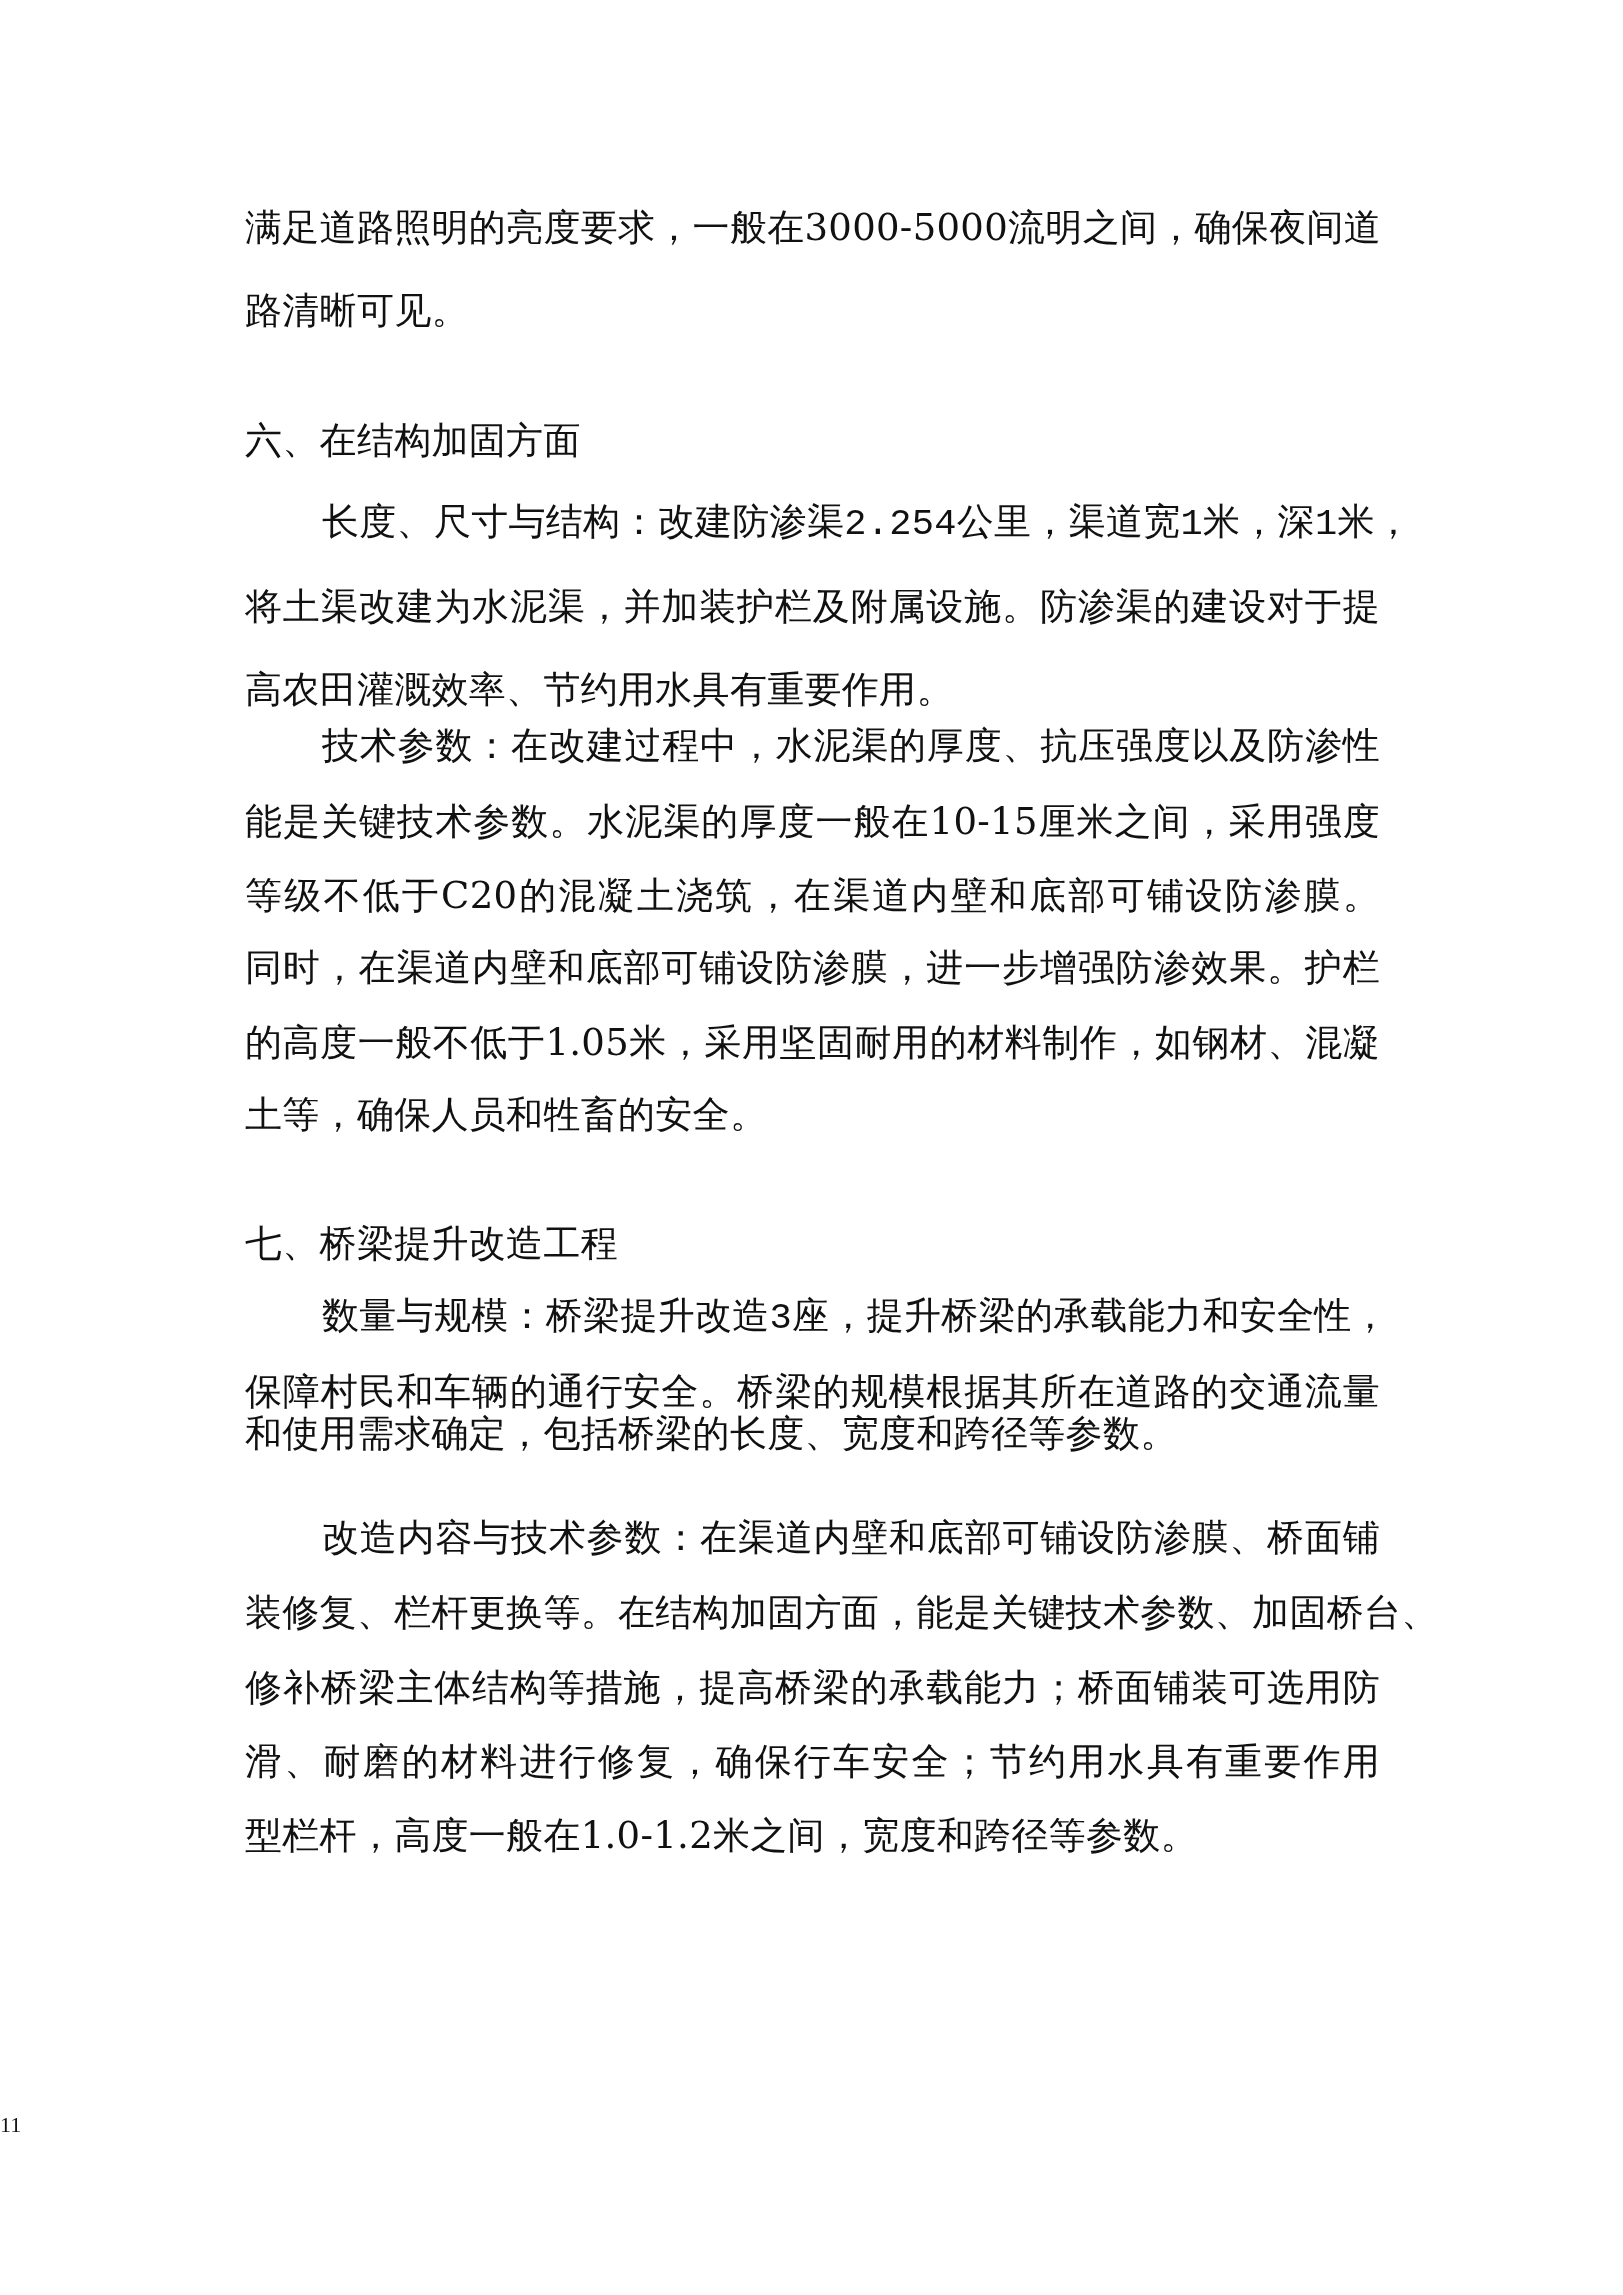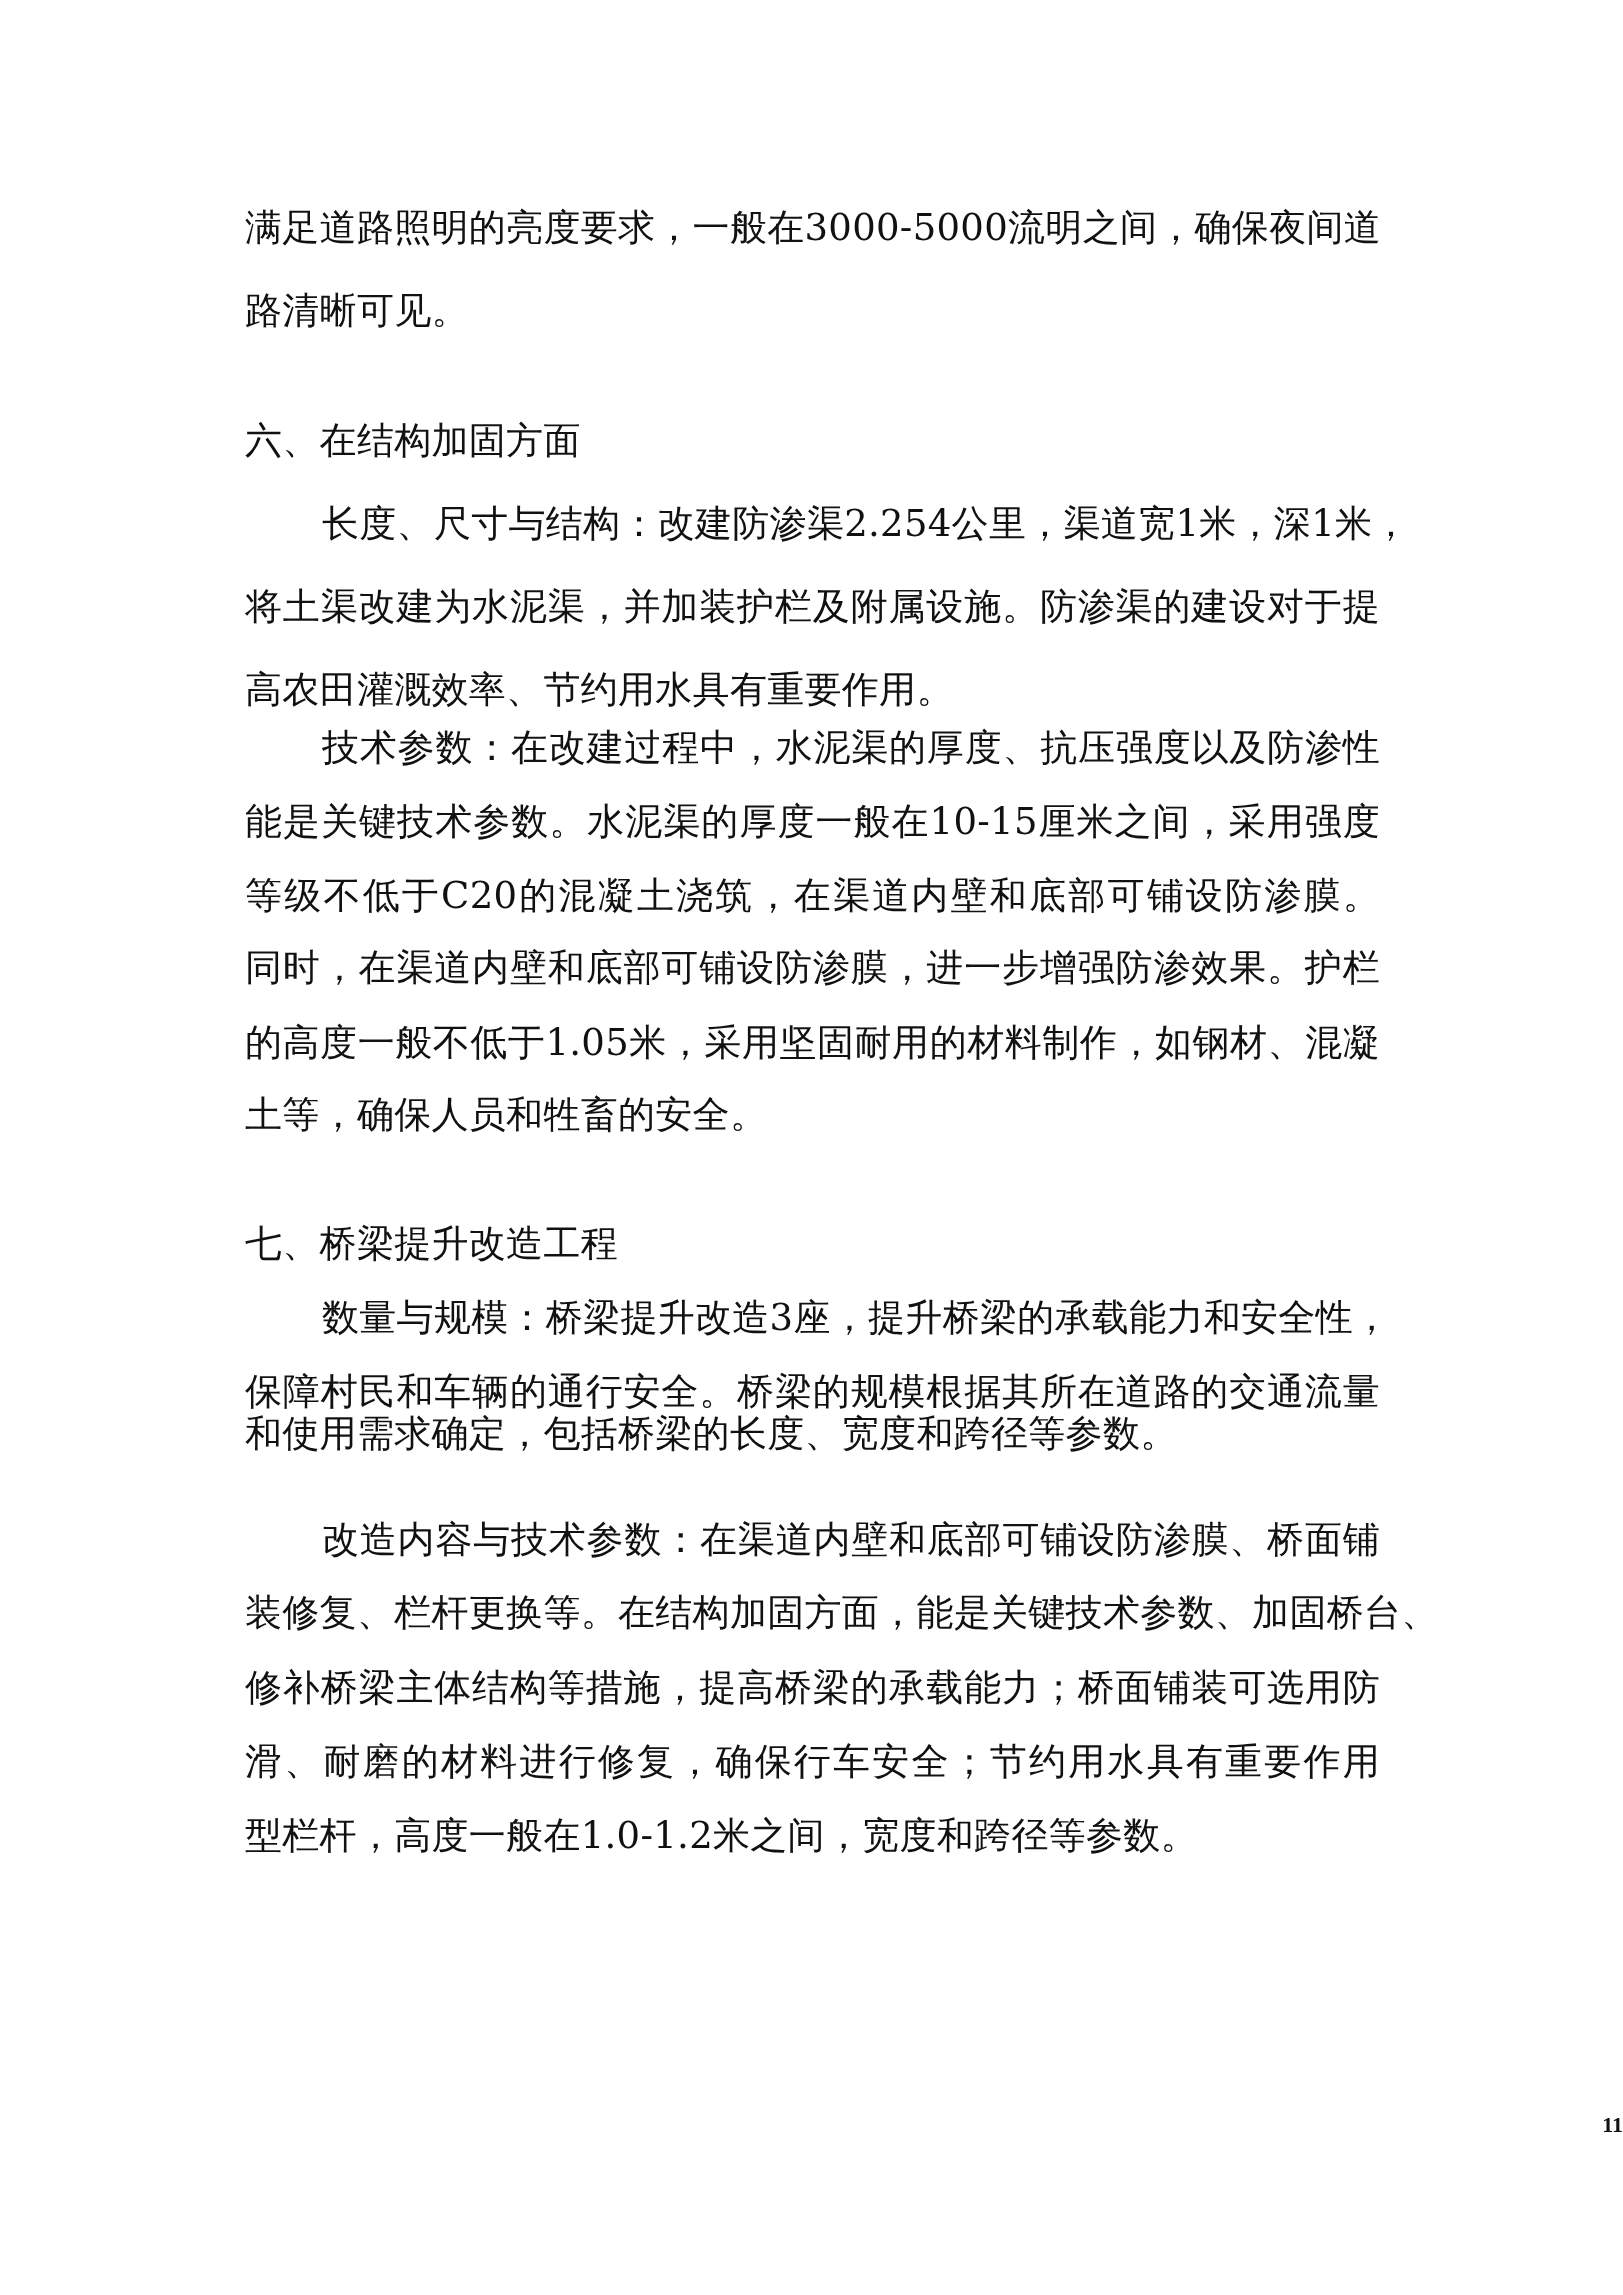--- a/index.html
+++ b/index.html
@@ -8,26 +8,26 @@
     position: absolute; left: 245px; top: 0; width: 1135px;
     font-family: "DejaVu Serif", "Liberation Serif", serif;
     color: #111111;
   }
   .line {
     position: absolute; left: 0; width: 1135px;
     font-size: 37px; line-height: 52px; height: 52px;
     white-space: nowrap; letter-spacing: 0.3px;
   }
   .justify { text-align: justify; text-align-last: justify; }
-  .indent { padding-left: 77px; width: 1058px; }
+  .indent { padding-left: 77px; width: 1058px; font-family: Liberation Mono, monospace; }
   .page-num {
     position: absolute; left: 0; width: 1623px; top: 2112px;
-    text-align: right;
+    text-align: left;
     font-family: "Liberation Serif", "DejaVu Serif", serif;
-    font-size: 22px; color: #111111; font-weight: bold;
+    font-size: 22px; color: #111111;
   }
 </style>
 </head>
 <body>
 
 <div class="page">
 
   <div class="line justify" style="top:202px">满足道路照明的亮度要求，一般在3000-5000流明之间，确保夜间道</div>
   <div class="line" style="top:285px">路清晰可见。</div>
 

